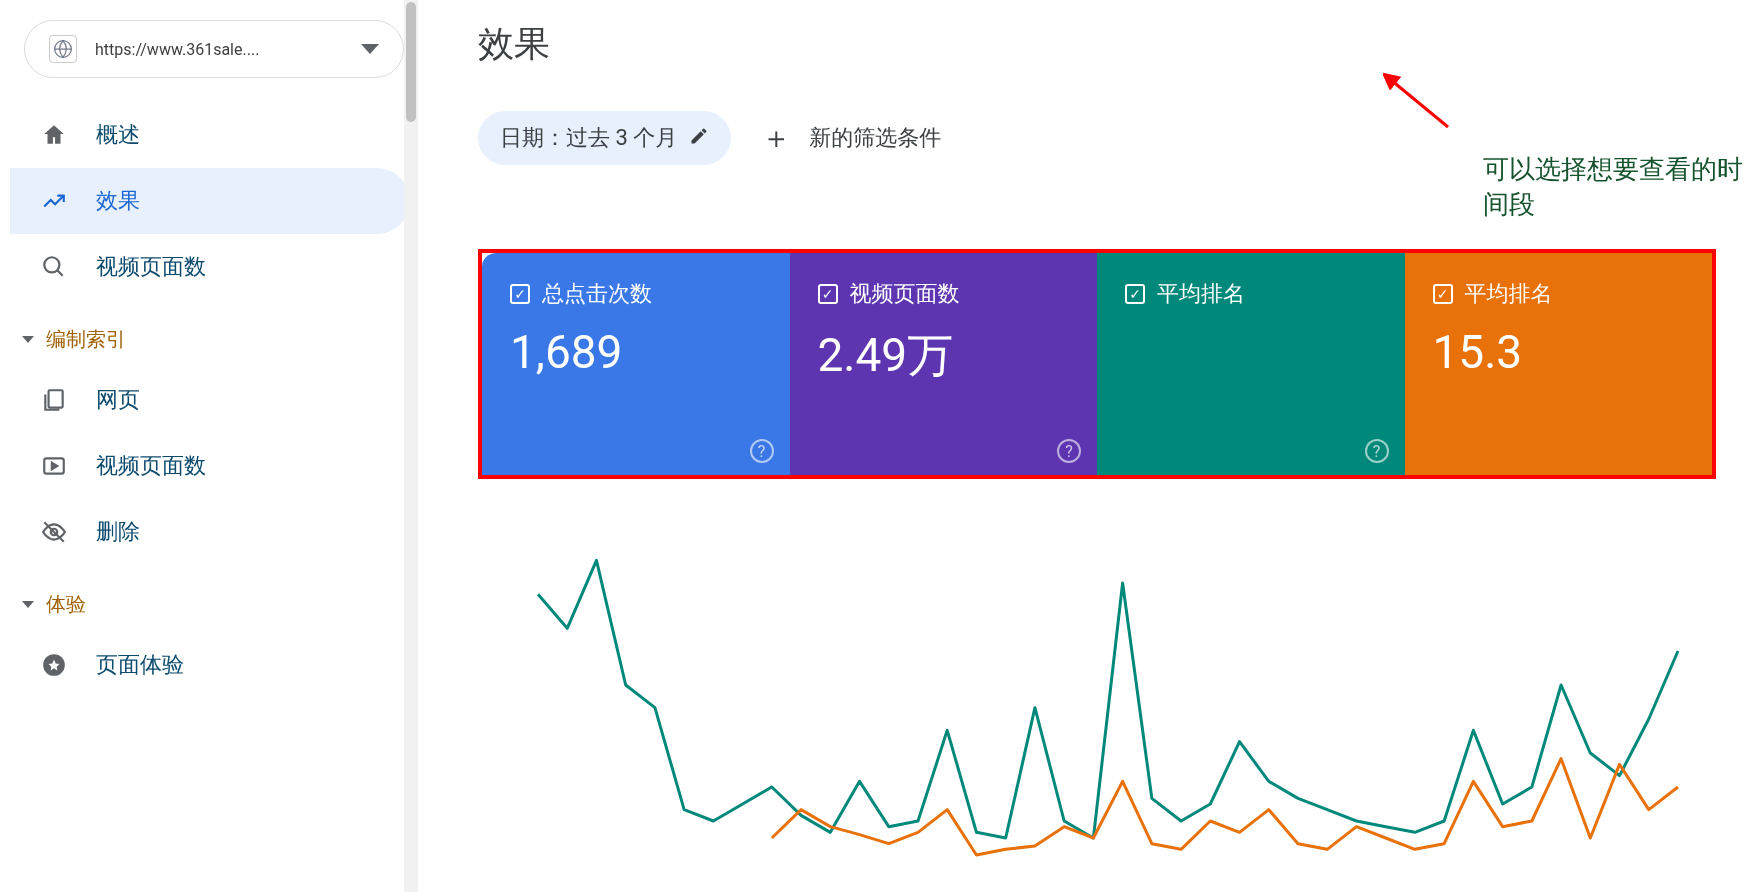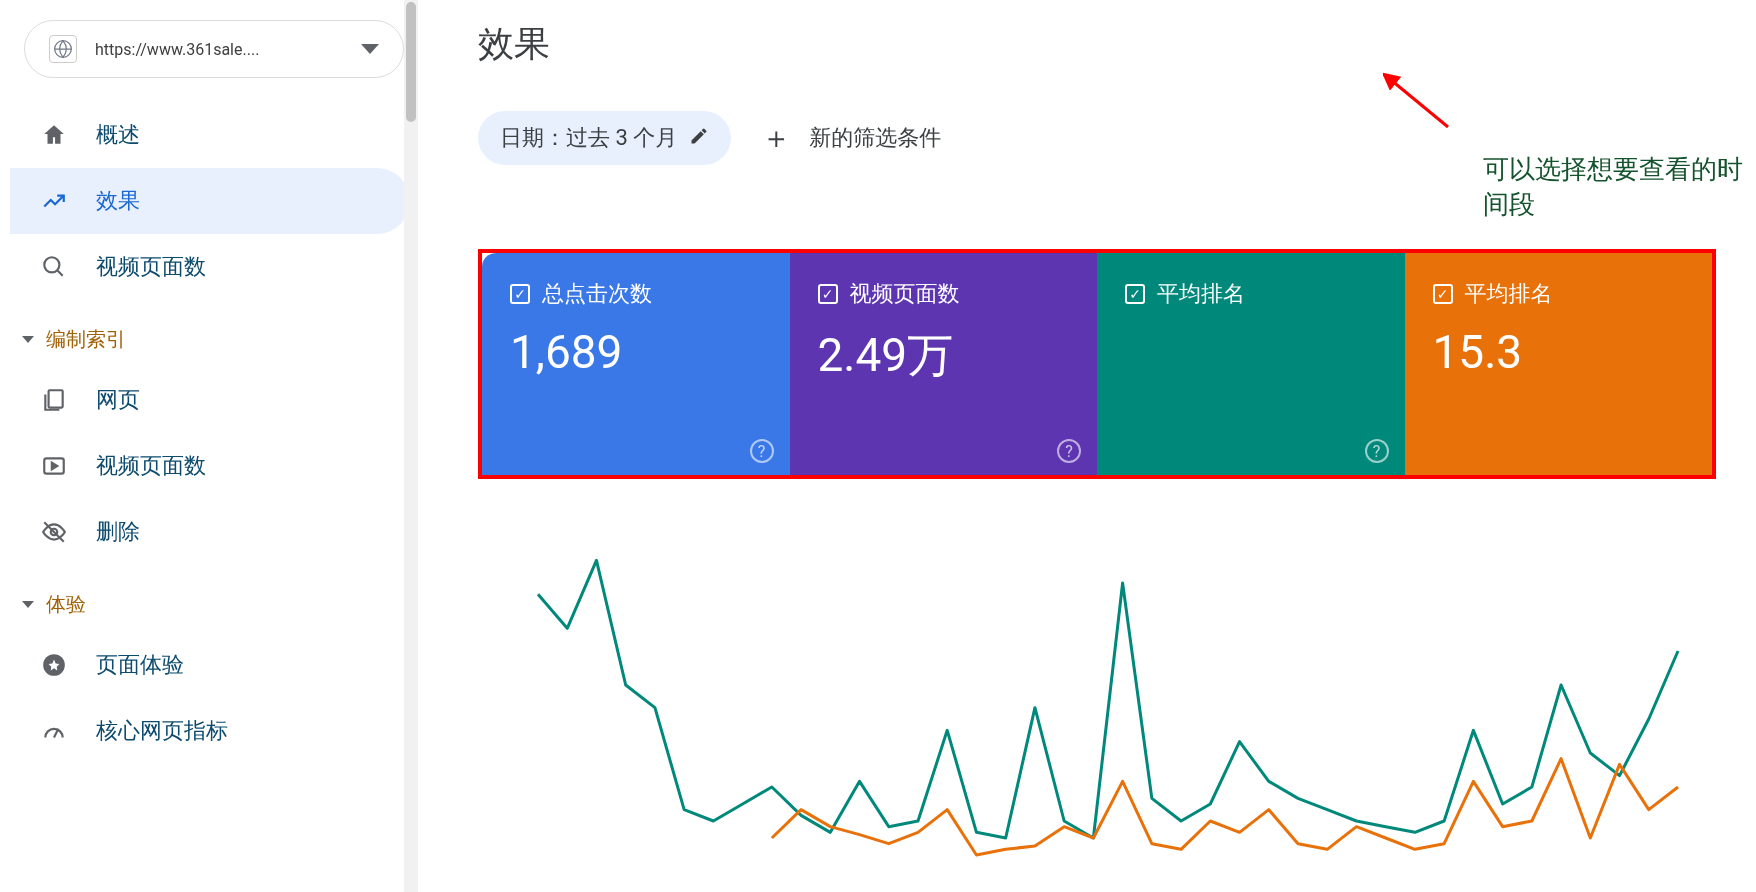--- a/index.html
+++ b/index.html
@@ -265,29 +265,20 @@
     </div>
     <div class="nav-item">
       <span class="icon">
         <svg width="26" height="26" viewBox="0 0 24 24" fill="#5f6368">
             <circle cx="12" cy="12" r="10" fill="#5f6368"></circle>
             <polygon points="12,7 13.5,10.5 17,11 14.5,13.5 15,17 12,15 9,17 9.5,13.5 7,11 10.5,10.5" fill="#fff"></polygon>
           </svg>
       </span>
       <span>页面体验</span>
     </div>
-    <div class="nav-item">
-      <span class="icon">
-        <svg width="26" height="26" viewBox="0 0 24 24" fill="none" stroke="#5f6368" stroke-width="2">
-            <path d="M4 18a8 8 0 1 1 16 0"></path>
-            <line x1="12" y1="18" x2="16" y2="10"></line>
-          </svg>
-      </span>
-      <span>核心网页指标</span>
-    </div>
 
     <div class="scrollbar-track">
       <div class="scrollbar-thumb"></div>
     </div>
   </div>
 
   <div class="main">
     <div class="page-title">效果</div>
 
     <div class="filters">

